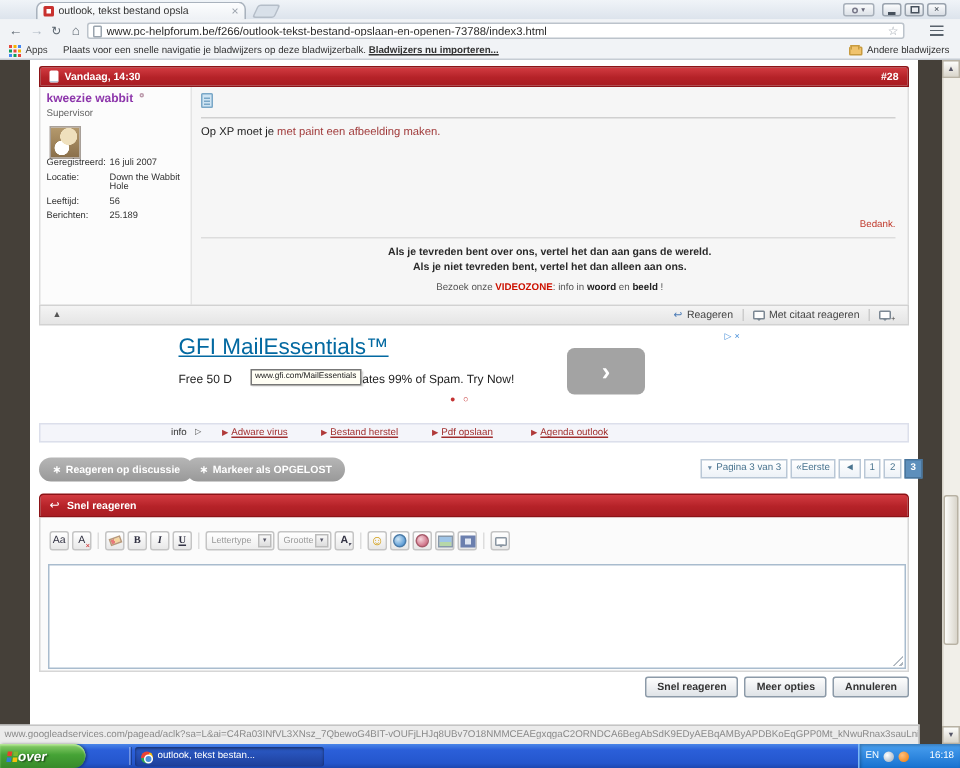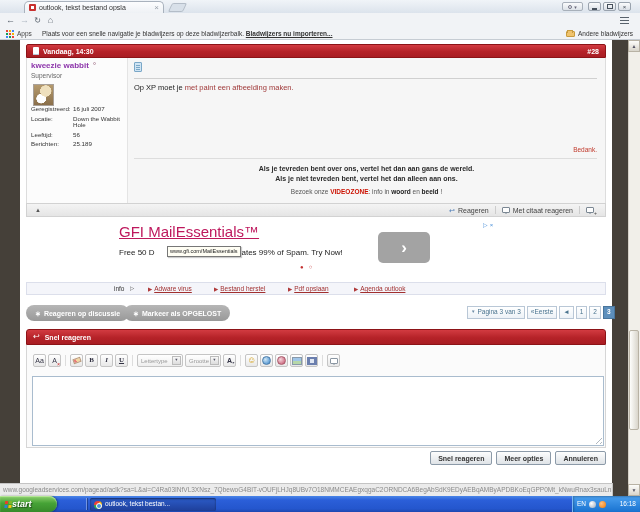--- a/index.html
+++ b/index.html
@@ -82,21 +82,21 @@
   #pf-report{font-size:6px;color:#555;line-height:1}
   #pf-spacer{flex:1}
   .pf-ico-reply{font-size:7px;color:#4a7ab5;margin-right:3px;line-height:1}
   .vsep{width:1px;height:8px;background:#ccc;margin:0 6px}
   .bubble{width:8px;height:6px;border:1px solid #7b8793;border-radius:1px;background:#fdfdfd;position:relative;margin-right:3px}
   .bubble::after{content:"";position:absolute;left:1px;bottom:-4px;width:0;height:0;border:2px solid transparent;border-top-color:#7b8793}
   .bubble.plus::before{content:"+";position:absolute;right:-4px;bottom:-4px;font-size:5px;color:#444;line-height:1}
 
   
   #ad{position:absolute;left:26px;top:218px;width:580px;height:62px;background:#fff}
-  #ad-title{position:absolute;left:93px;top:6px;font-size:15px;color:#be185d;text-decoration:underline;line-height:1.1}
+  #ad-title{position:absolute;left:93px;top:6px;font-size:15px;color:#0369a1;text-decoration:underline;line-height:1.1}
   #ad-line{position:absolute;left:93px;top:31px;font-size:8px;color:#222;line-height:1;display:flex;align-items:center}
   #ad-line .sp{display:inline-block;width:74px}
   #ad-tooltip{position:absolute;left:141px;top:28px;height:11px;border:1px solid #777;background:#fffef4;font-size:5.5px;color:#222;display:flex;align-items:center;padding:0 2px;line-height:1;box-shadow:1px 1px 1px rgba(0,0,0,.2)}
   #ad-btn{position:absolute;left:352px;top:14px;width:52px;height:31px;background:#a3a3a3;border-radius:5px;color:#fff;display:flex;align-items:center;justify-content:center;font-size:17px;font-weight:bold;line-height:1}
   #ad-choices{position:absolute;left:457px;top:4px;font-size:6px;color:#4a90d9;display:flex;gap:2px;line-height:1}
   #ad-dots{position:absolute;left:274px;top:46px;display:flex;gap:5px;align-items:center;font-size:6px;color:#c43232;line-height:1}
 
   
   #info-row{position:absolute;left:26px;top:282px;width:580px;height:13px;background:#f4f5fa;border:1px solid #dcdfeb}
   #ir-label{position:absolute;left:87px;top:3px;font-size:6.5px;color:#333;line-height:1}
@@ -190,20 +190,25 @@
         <i></i>
       </div>
     <div class="winbtn" id="win-close">×</div>
   </div>
 
   <div id="toolbar"></div>
   <span class="navico" id="nav-back">←</span>
   <span class="navico" id="nav-fwd">→</span>
   <span class="navico" id="nav-reload">↻</span>
   <span class="navico" id="nav-home">⌂</span>
+  <div id="urlbar">
+    <span id="url-doc"></span>
+    <span id="url-text">www.pc-helpforum.be/f266/outlook-tekst-bestand-opslaan-en-openen-73788/index3.html</span>
+    <span id="url-star">☆</span>
+  </div>
   <div id="menu-btn">
       <i></i>
     </div>
 
   <div id="bmbar"></div>
   <span id="apps-ico"></span>
   <span id="bm-apps-label">Apps</span>
   <span id="bm-hint"><span>Plaats voor een snelle navigatie je bladwijzers op deze bladwijzerbalk. </span><span id="bm-import">Bladwijzers nu importeren...</span></span>
   <span id="bm-folder"></span>
   <span id="bm-other">Andere bladwijzers</span>
@@ -374,21 +379,21 @@
     <span class="formbtn">Annuleren</span>
   </div>
 
   <div id="statusbar">
     <span id="status-text">www.googleadservices.com/pagead/aclk?sa=L&amp;ai=C4Ra03INfVL3XNsz_7QbewoG4BIT-vOUFjLHJq8UBv7O18NMMCEAEgxqgaC2ORNDCA6BegAbSdK9EDyAEBqAMByAPDBKoEqGPP0Mt_kNwuRnax3sauLniMyb8nbDOJRdzp398SdpUgnse533GAgmMGXgBjycdeWD8J..</span>
   </div>
 
   <div id="taskbar"></div>
   <div id="start-btn">
     <span id="start-flag"></span>
-    <span id="start-label">start</span>
+    <span id="start-label">over</span>
   </div>
   <div id="tb-divider"></div>
   <div id="task-item">
     <span id="task-ico"></span>
     <span id="task-label">outlook, tekst bestan...</span>
   </div>
   <div id="tray">
     <span class="tray-txt">EN</span>
     <span class="tray-ico" id="tray-ico1"></span>
     <span class="tray-ico" id="tray-ico2"></span>

